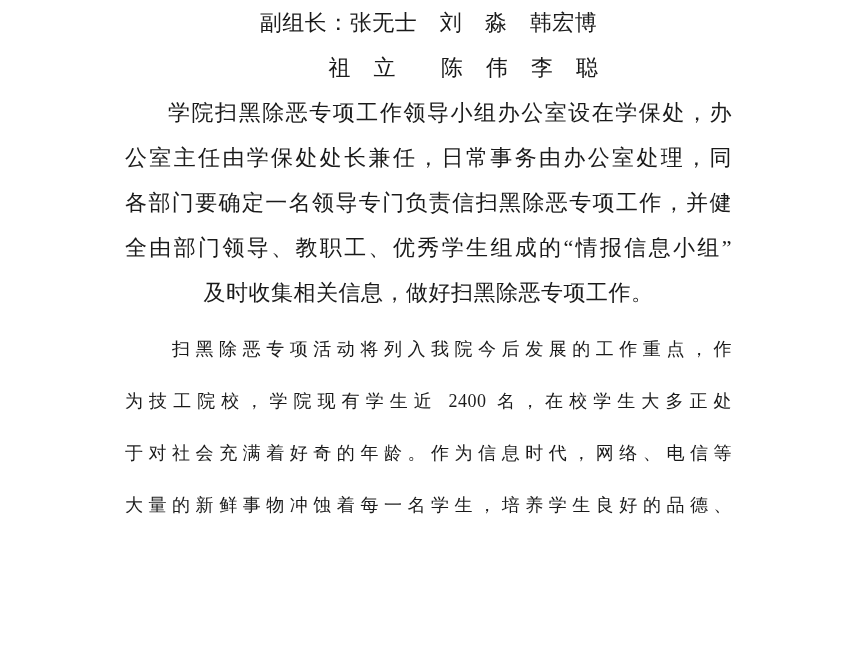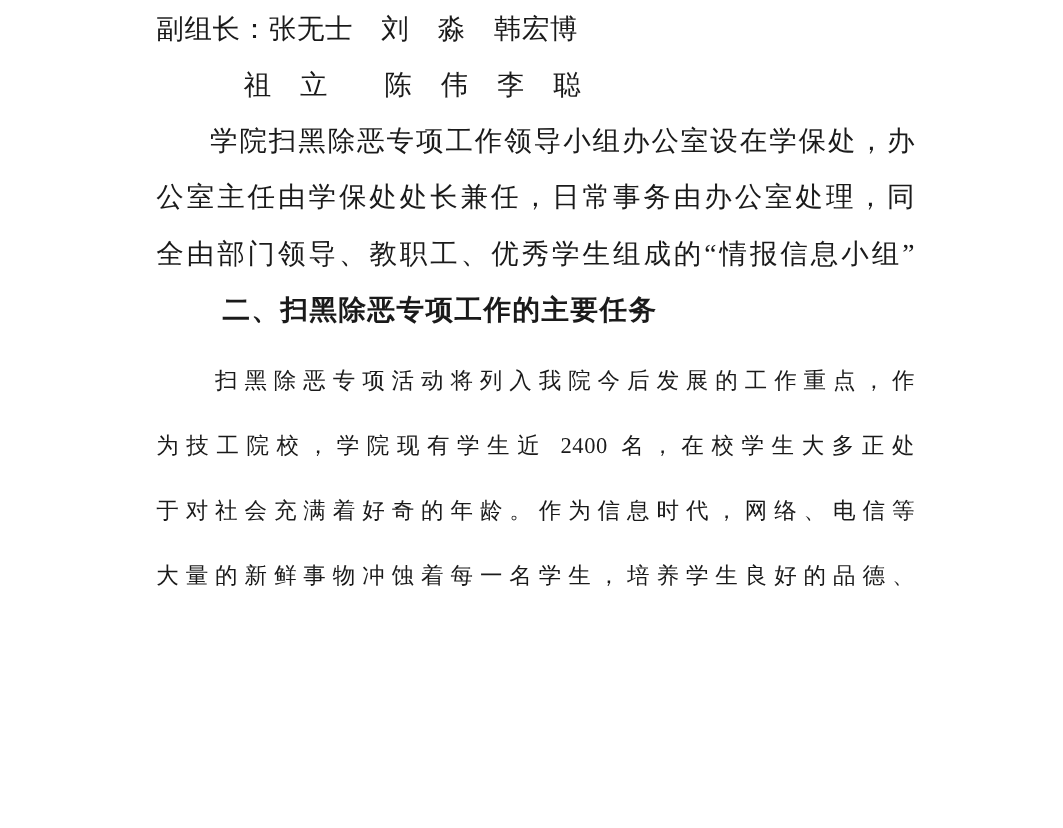--- a/index.html
+++ b/index.html
@@ -26,20 +26,21 @@
       top: 0;
       width: 607px;
     }
     
     .ln {
       font-size: 22px;
       height: 45px;
       line-height: 45px;
       letter-spacing: 0.5px;
       white-space: nowrap;
+      text-align: center;
     }
     
     .ln2 {
       font-size: 18px;
       height: 52px;
       line-height: 52px;
       letter-spacing: 0.5px;
       white-space: nowrap;
     }
     
@@ -70,23 +71,24 @@
 <body>
 
 <div class="page">
   <div class="text-col">
 
     <div class="ln">副组长：张无士　刘　淼　韩宏博</div>
     <div class="ln indent-names">祖　立　　陈　伟　李　聪</div>
 
     <div class="ln justify indent-office">学院扫黑除恶专项工作领导小组办公室设在学保处，办</div>
     <div class="ln justify">公室主任由学保处处长兼任，日常事务由办公室处理，同时，</div>
+    <div class="ln justify">各部门要确定一名领导专门负责信扫黑除恶专项工作，并健</div>
     <div class="ln justify">全由部门领导、教职工、优秀学生组成的“情报信息小组”</div>
+    <div class="ln">及时收集相关信息，做好扫黑除恶专项工作。</div>
 
-    <div class="heading">二、扫黑除恶专项工作的主要任务</div>
 
     <div class="ln2 justify indent-tasks tasks-first">扫黑除恶专项活动将列入我院今后发展的工作重点，作</div>
     <div class="ln2 justify">为技工院校，学院现有学生近 2400 名，在校学生大多正处</div>
     <div class="ln2 justify">于对社会充满着好奇的年龄。作为信息时代，网络、电信等</div>
     <div class="ln2 justify">大量的新鲜事物冲蚀着每一名学生，培养学生良好的品德、</div>
 
   </div>
 </div>
 
 </body></html>

